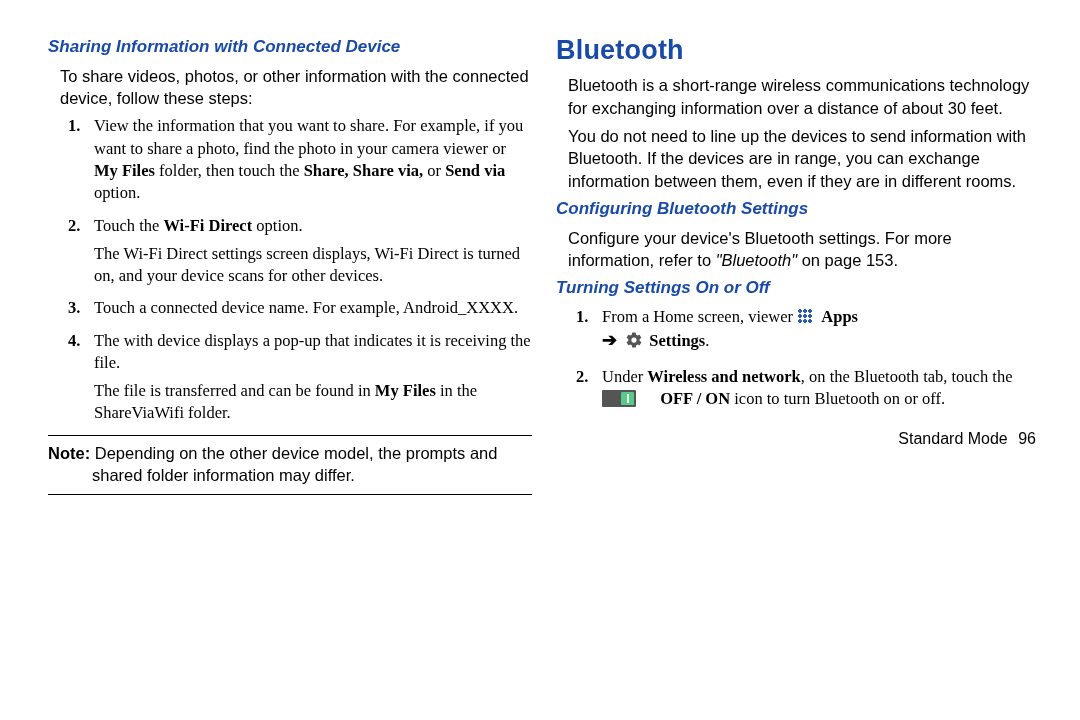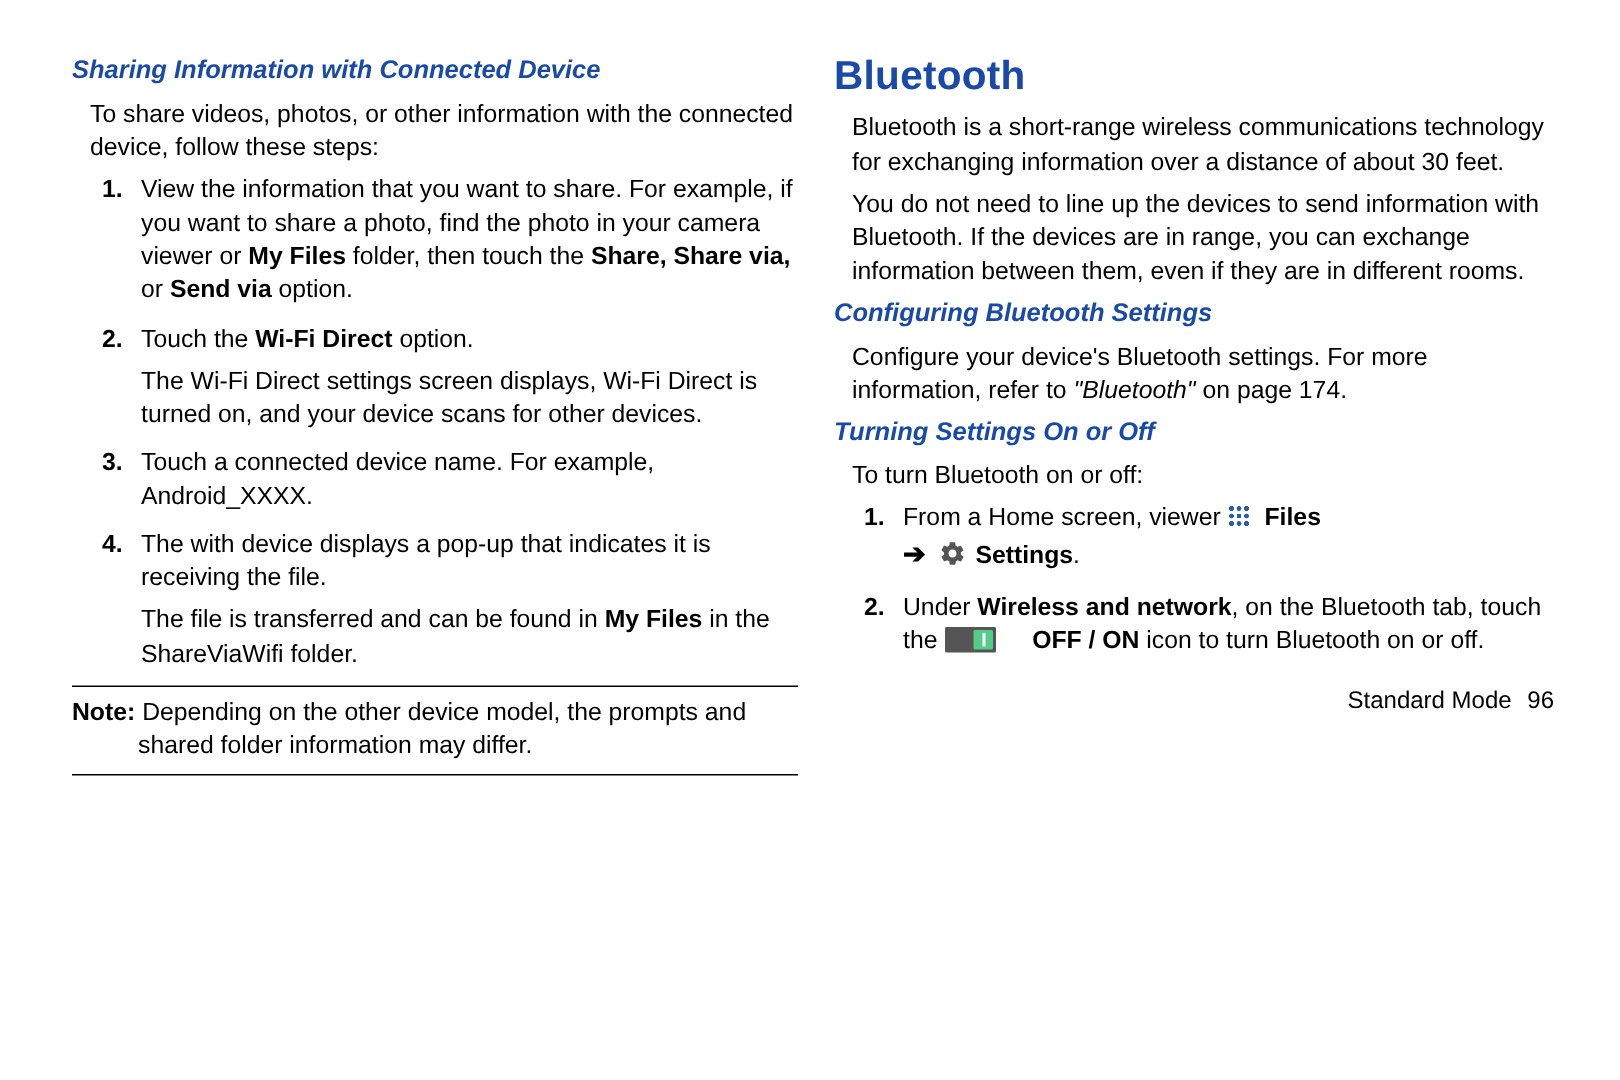--- a/index.html
+++ b/index.html
@@ -43,20 +43,21 @@
     list-style: none;
     padding: 0;
     margin: 4px 0 6px 0;
     counter-reset: item;
   }
   ol.num > li {
     counter-increment: item;
     position: relative;
     padding-left: 46px;
     margin: 4px 0 10px 0;
+    font-family: Liberation Serif, serif;
   }
   ol.num > li::before {
     content: counter(item) ".";
     position: absolute;
     left: 20px;
     font-weight: bold;
   }
   .b { font-weight: bold; }
   .i { font-style: italic; }
   .note-block {
@@ -165,31 +166,30 @@
     </div>
   </div>
 
   <div class="col">
     <div class="h-main">Bluetooth</div>
     <p class="indent">Bluetooth is a short-range wireless communications technology for exchanging information over a distance of about 30 feet.</p>
     <p class="indent">You do not need to line up the devices to send information with Bluetooth. If the devices are in range, you can exchange information between them, even if they are in different rooms.</p>
 
     <div class="h-blue-italic-bold">Configuring Bluetooth Settings</div>
     <p class="indent">
-      <span>Configure your device's Bluetooth settings. For more information, refer to </span><span class="i">"Bluetooth"</span><span> on page 174.</span>
+      <span>Configure your device's Bluetooth settings. For more information, refer to </span><span class="i">"Bluetooth"</span><span> on page 153.</span>
     </p>
 
     <div class="h-blue-italic-bold">Turning Settings On or Off</div>
-    <p class="indent">To turn Bluetooth on or off:</p>
 
     <ol class="num">
       <li>
         <span>From a Home screen, viewer </span>
         <span class="apps-icon"></span>
-        <span class="b" style="margin-left:4px">Files</span><br>
+        <span class="b" style="margin-left:4px">Apps</span><br>
         <span class="arrow">➔</span>
         <span class="settings-icon">
           <svg width="18" height="18" viewBox="0 0 24 24">
               <path fill="#555" d="M19.4 13a7.5 7.5 0 0 0 .1-1 7.5 7.5 0 0 0-.1-1l2.1-1.6a.5.5 0 0 0 .1-.6l-2-3.5a.5.5 0 0 0-.6-.2l-2.5 1a7.3 7.3 0 0 0-1.7-1l-.4-2.6A.5.5 0 0 0 14 2h-4a.5.5 0 0 0-.5.4L9.1 5a7.3 7.3 0 0 0-1.7 1l-2.5-1a.5.5 0 0 0-.6.2l-2 3.5a.5.5 0 0 0 .1.6L4.5 11a7.5 7.5 0 0 0-.1 1 7.5 7.5 0 0 0 .1 1l-2.1 1.6a.5.5 0 0 0-.1.6l2 3.5a.5.5 0 0 0 .6.2l2.5-1a7.3 7.3 0 0 0 1.7 1l.4 2.6A.5.5 0 0 0 10 22h4a.5.5 0 0 0 .5-.4l.4-2.6a7.3 7.3 0 0 0 1.7-1l2.5 1a.5.5 0 0 0 .6-.2l2-3.5a.5.5 0 0 0-.1-.6ZM12 15.5A3.5 3.5 0 1 1 15.5 12 3.5 3.5 0 0 1 12 15.5Z"></path>
             </svg>
         </span>
         <span class="b" style="margin-left:2px">Settings</span><span>.</span>
       </li>
       <li>
         <span>Under </span><span class="b">Wireless and network</span><span>, on the Bluetooth tab, touch the </span>

